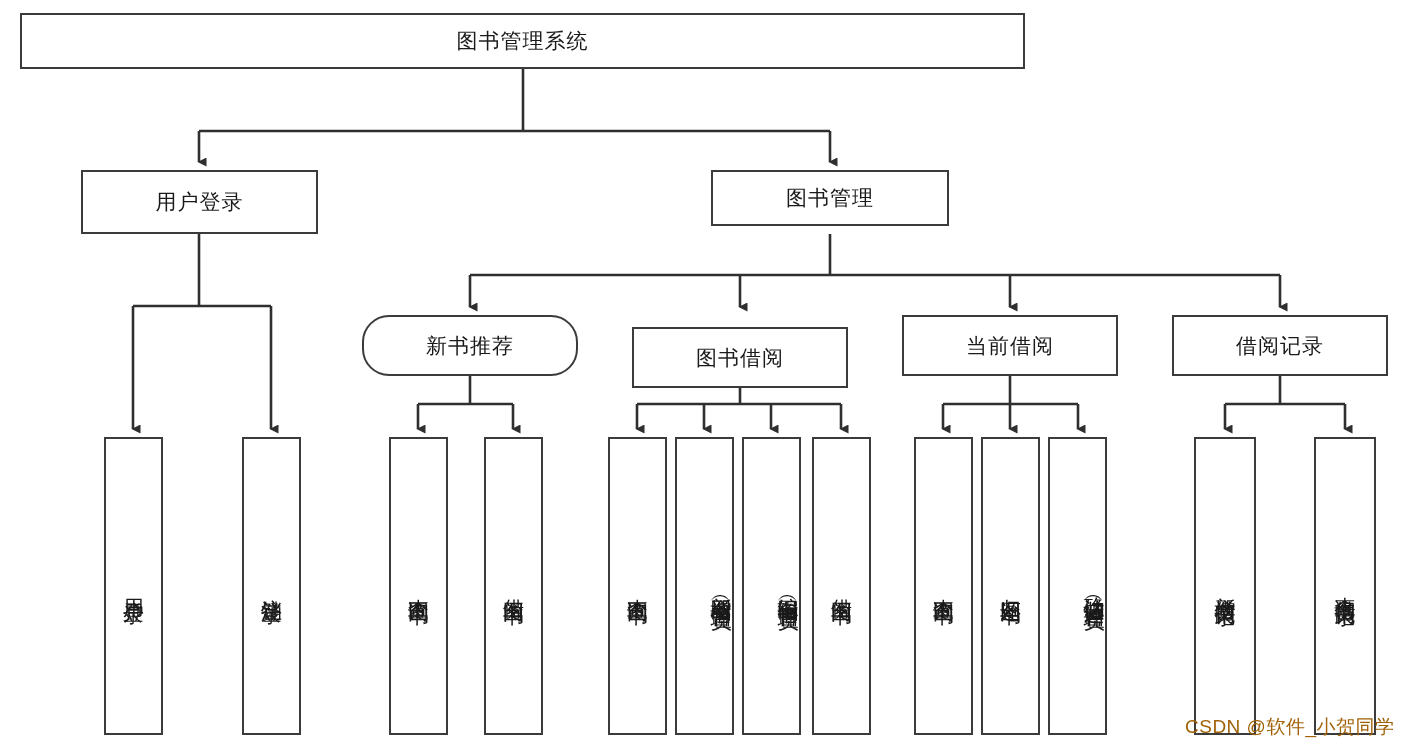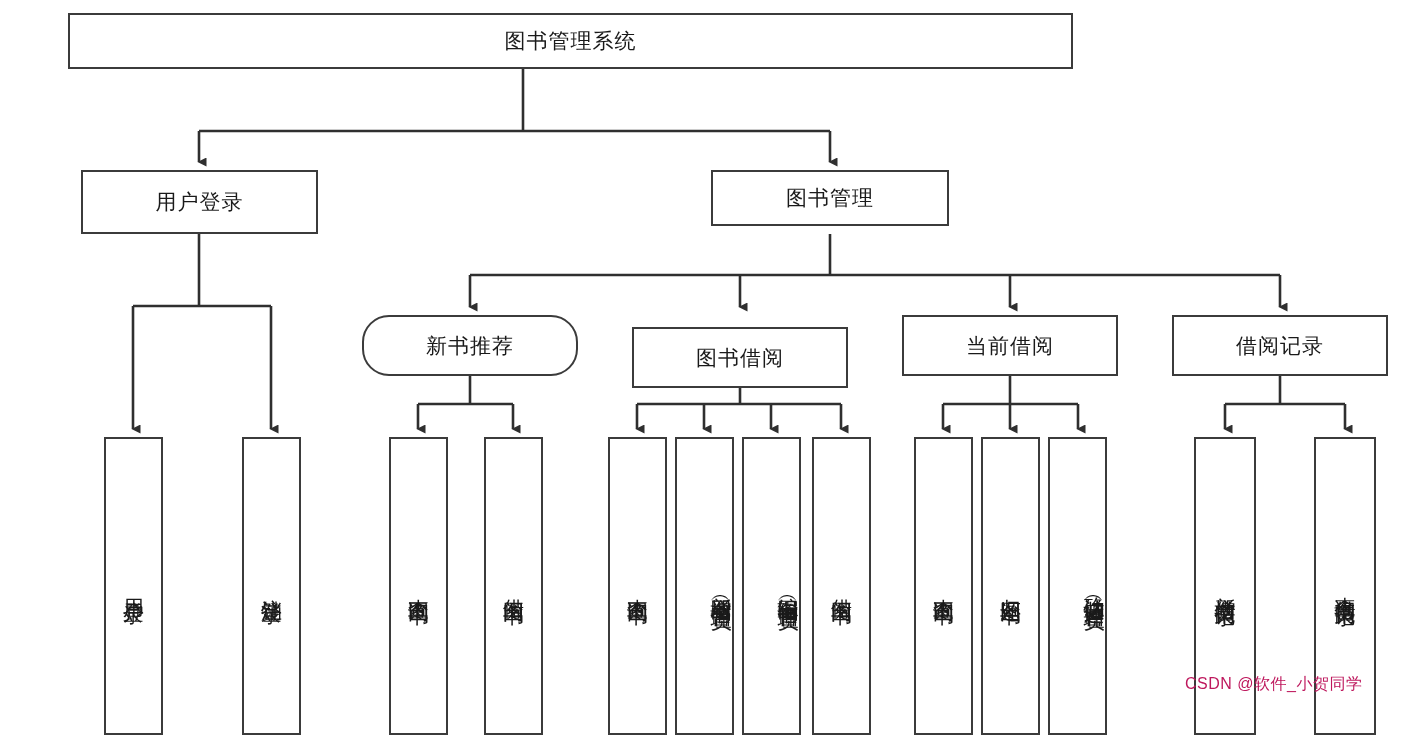--- a/index.html
+++ b/index.html
@@ -52,23 +52,23 @@
     position: absolute;
     left: 0;
     top: 0;
     width: 1405px;
     height: 747px;
     pointer-events: none;
   }
   .watermark {
     position: absolute;
     left: 1185px;
-    top: 674px;
-    font-size: 16px;
-    color: #be185d;
+    top: 714px;
+    font-size: 19px;
+    color: #a16207;
     white-space: nowrap;
     letter-spacing: 0.5px;
   }
 </style>
 </head>
 <body>
 
 <div id="canvas">
 
   <svg class="edges" viewBox="0 0 1405 747">
@@ -114,21 +114,21 @@
       <path d="M1010,404 L1010,429" marker-end="url(#arrow)"></path>
       <path d="M1078,404 L1078,429" marker-end="url(#arrow)"></path>
 
       <path d="M1280,376 L1280,404"></path>
       <path d="M1225,404 L1345,404"></path>
       <path d="M1225,404 L1225,429" marker-end="url(#arrow)"></path>
       <path d="M1345,404 L1345,429" marker-end="url(#arrow)"></path>
     </g>
   </svg>
 
-  <div class="node h" style="left:20px; top:13px; width:1005px; height:56px;margin-left:48px;">图书管理系统</div>
+  <div class="node h" style="left:20px; top:13px; width:1005px; height:56px;">图书管理系统</div>
 
   <div class="node h" style="left:81px; top:170px; width:237px; height:64px;">用户登录</div>
   <div class="node h" style="left:711px; top:170px; width:238px; height:56px;">图书管理</div>
 
   <div class="node h" style="left:362px; top:315px; width:216px; height:61px;border-radius:27px;">新书推荐</div>
   <div class="node h" style="left:632px; top:315px; width:216px; height:61px;margin-top:12px;">图书借阅</div>
   <div class="node h" style="left:902px; top:315px; width:216px; height:61px;">当前借阅</div>
   <div class="node h" style="left:1172px; top:315px; width:216px; height:61px;">借阅记录</div>
 
   <div class="node v mid" style="left:104px; top:437px; width:59px; height:298px;">用户登录</div>

